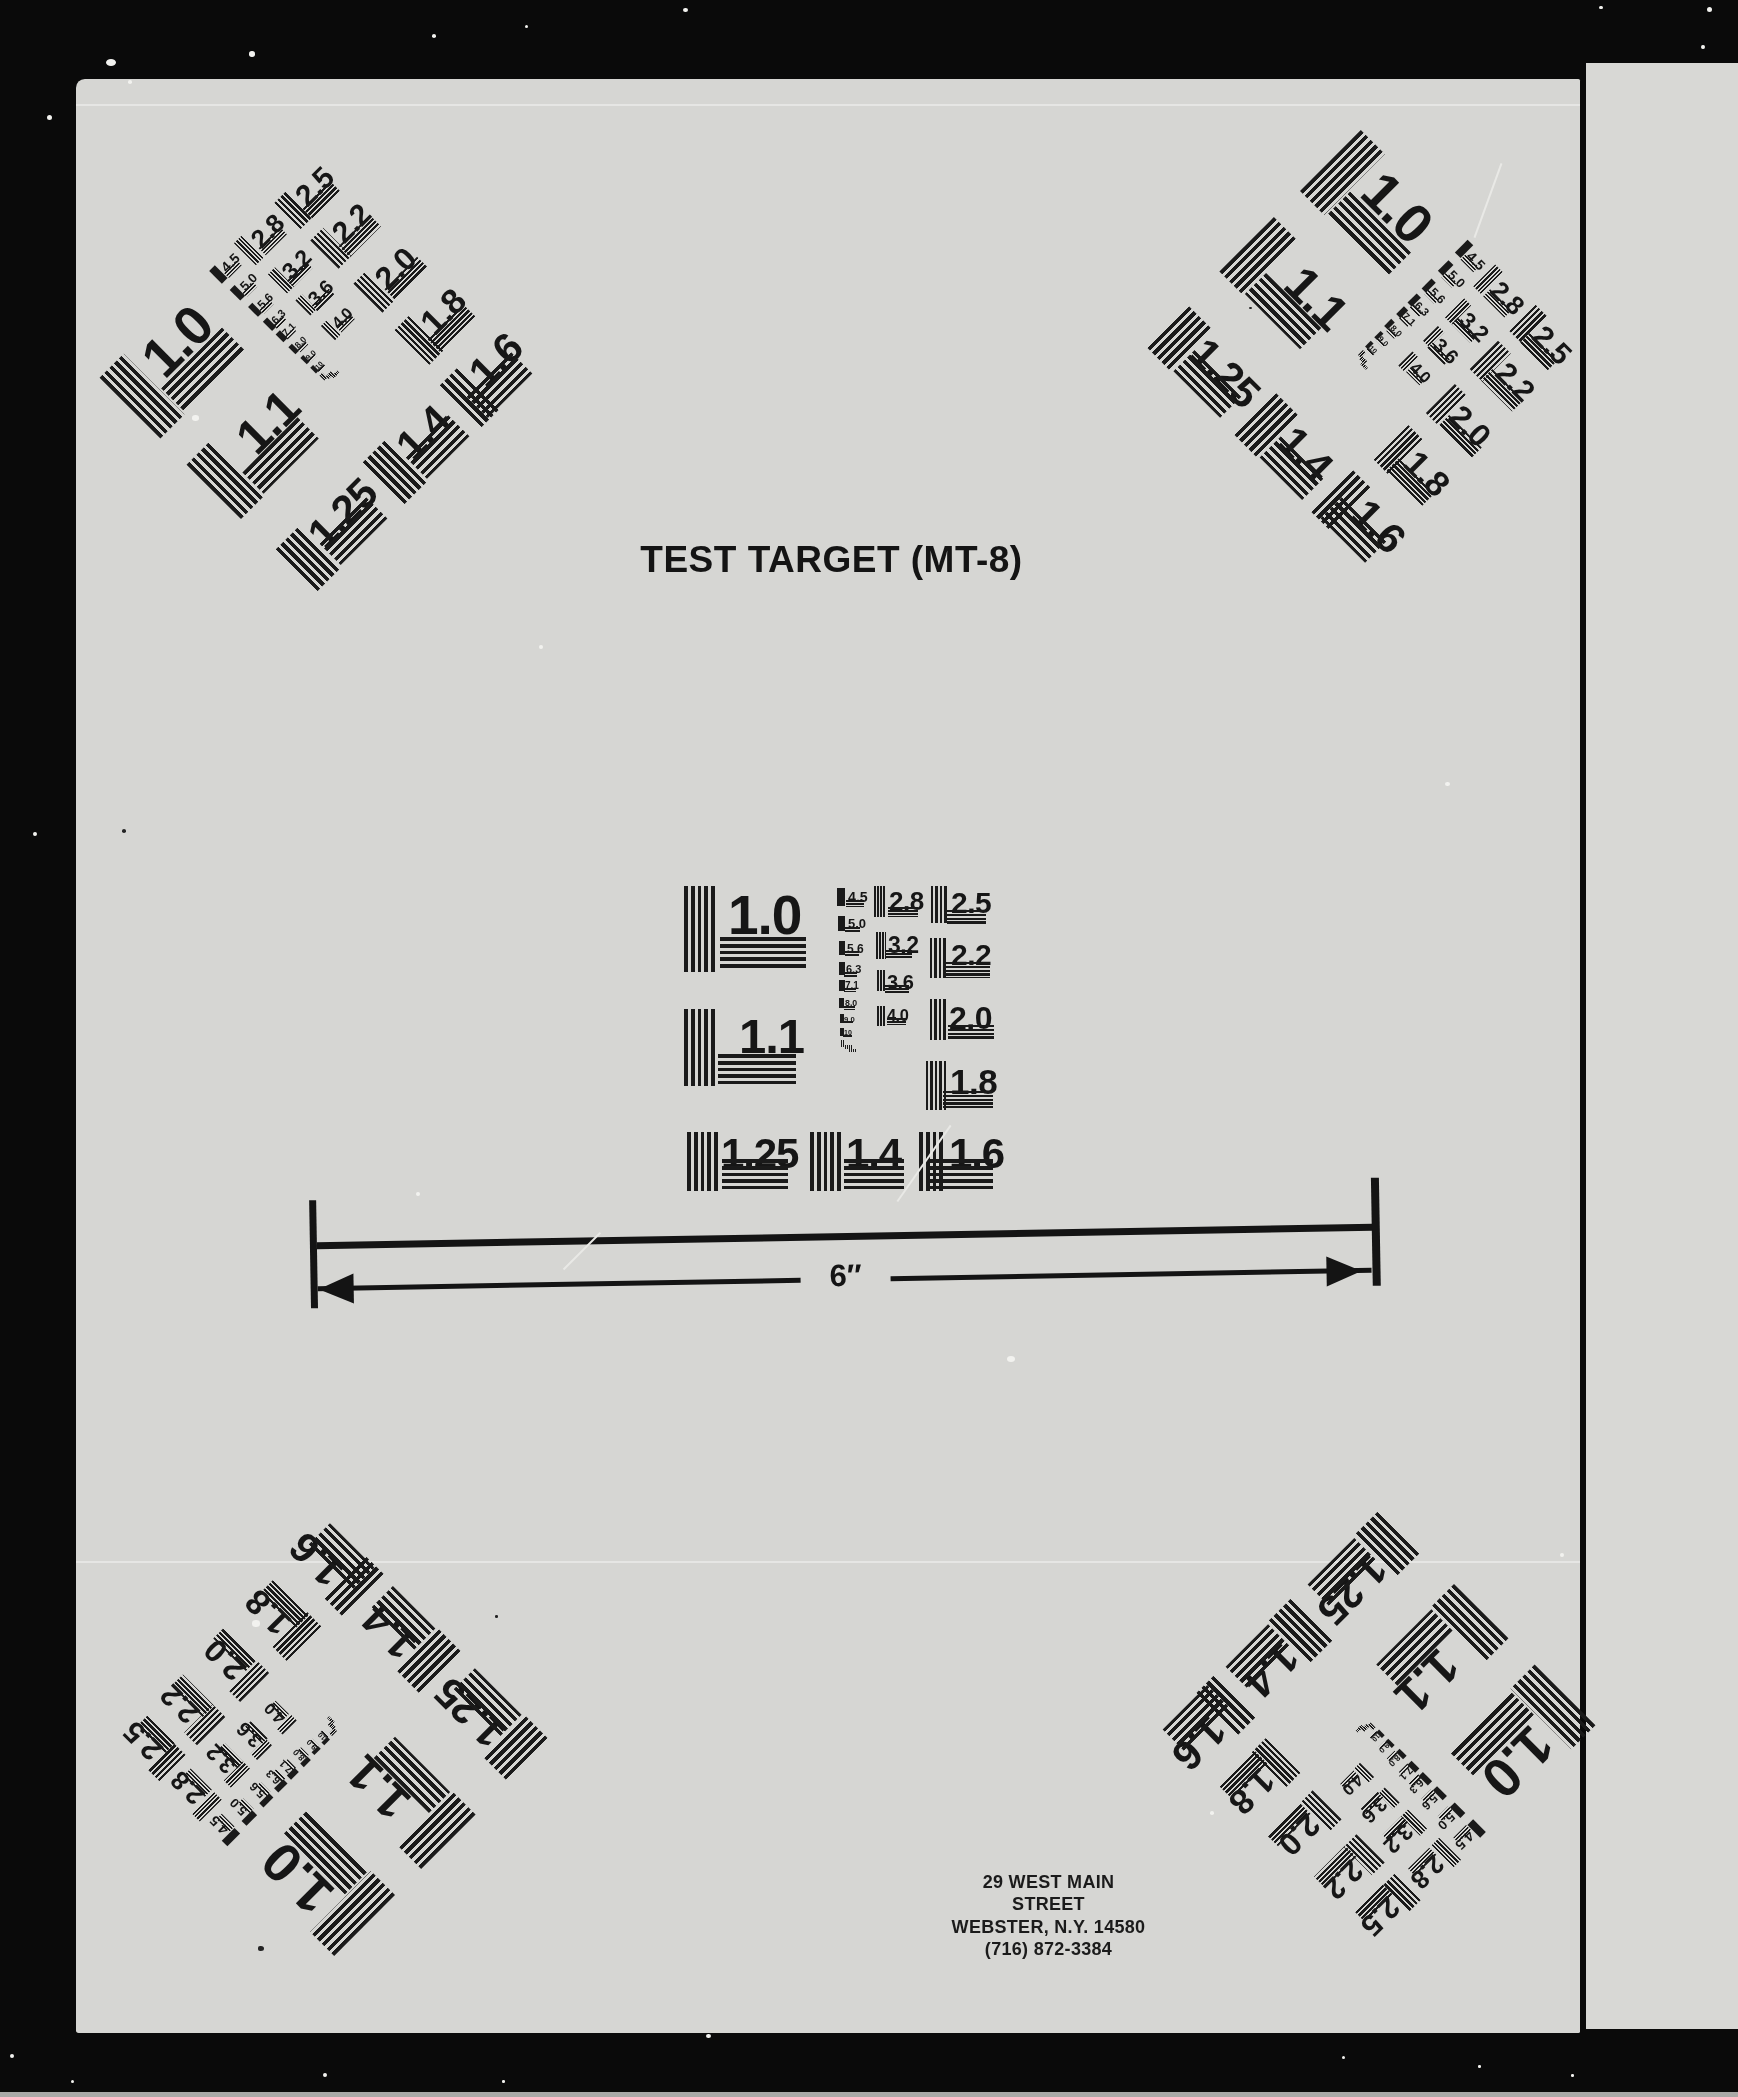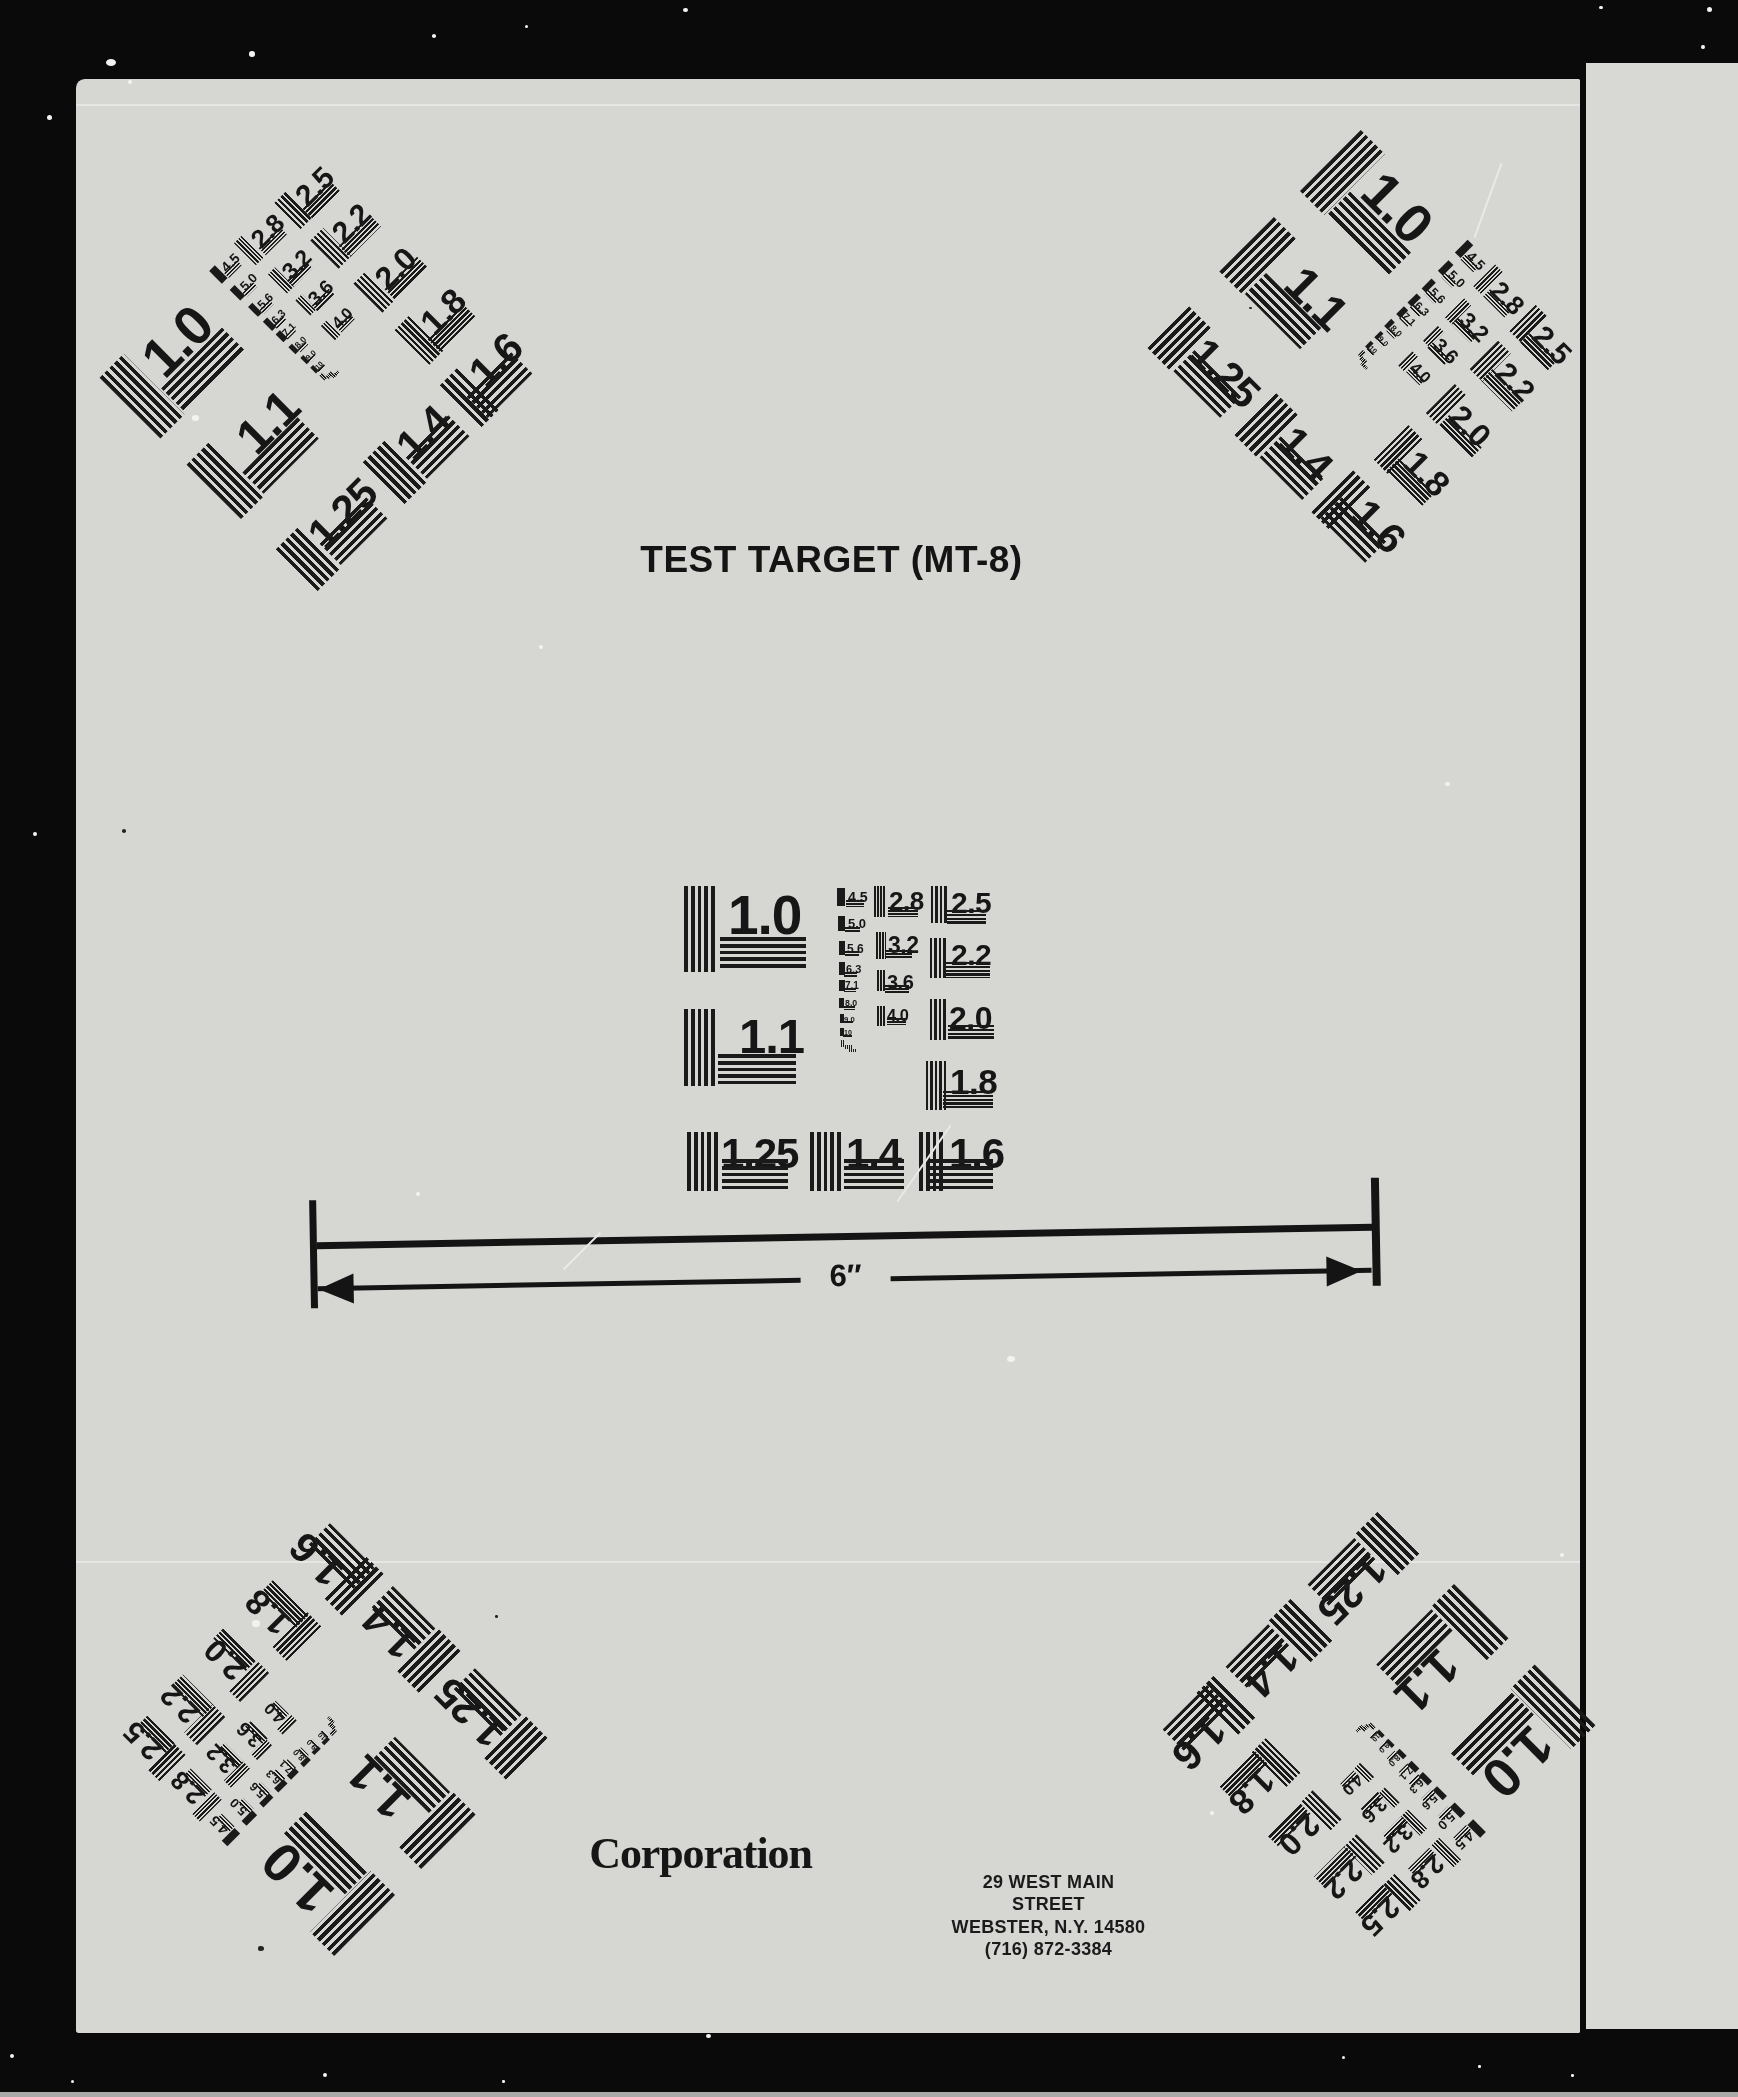--- a/index.html
+++ b/index.html
@@ -531,21 +531,20 @@
   <div class="part" style="left:1065px;top:0px;width:7.7px;height:108px"></div>
   <div class="part" style="left:10px;top:46px;width:1056px;height:7.1px"></div>
   <div class="part" style="left:10px;top:90px;width:483px;height:5px"></div>
   <div class="part" style="left:583px;top:90px;width:481px;height:5px"></div>
   <div class="arrow arrow-left" style="left:11px;top:78px"></div>
   <div class="arrow arrow-right" style="left:1019px;top:78px"></div>
   <div class="scale-label">6″</div>
 </div>
 
 <div class="company">
-  <div>Corporation</div>
 </div>
 <div class="address">
   <div>29 WEST MAIN STREET</div>
   <div>WEBSTER, N.Y. 14580</div>
   <div>(716) 872-3384</div>
 </div>
 
 <div class="speck w" style="left:106px;top:59px;width:10px;height:7.1px"></div>
 <div class="speck w" style="left:249px;top:51px;width:5.5px;height:5.5px"></div>
 <div class="speck w" style="left:128px;top:80px;width:4.4px;height:3.8px"></div>

